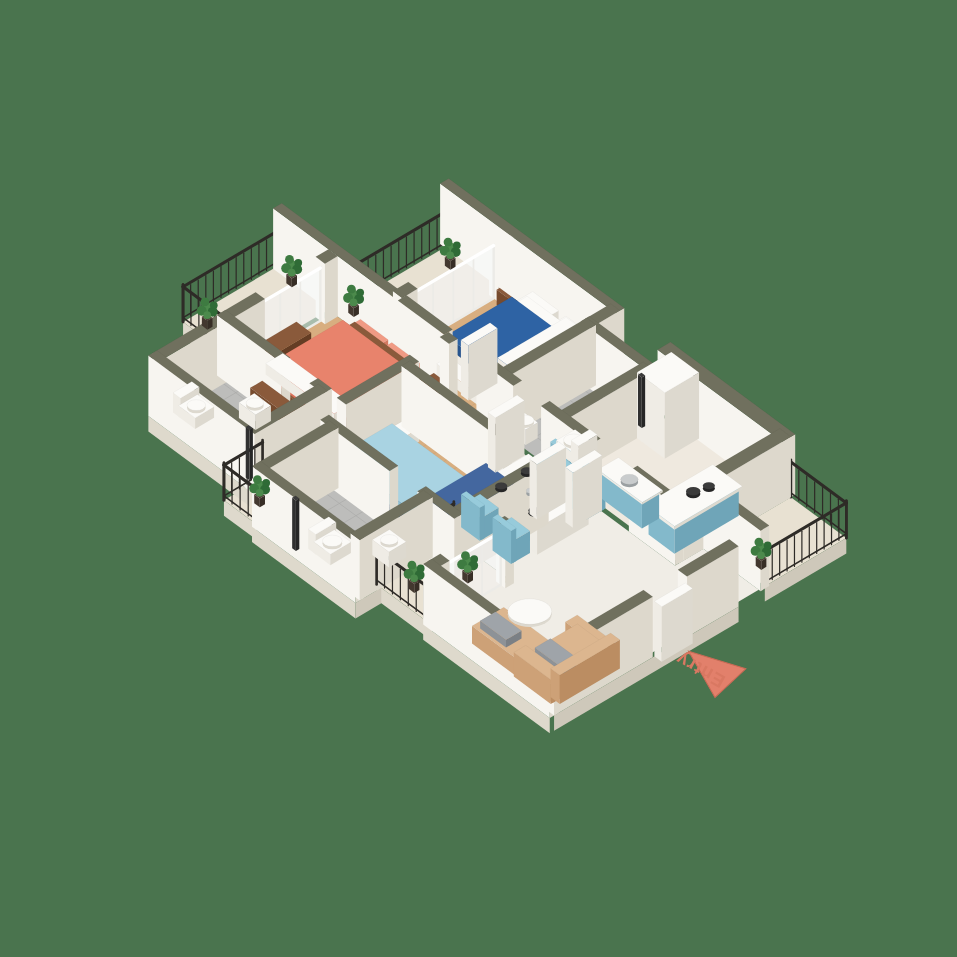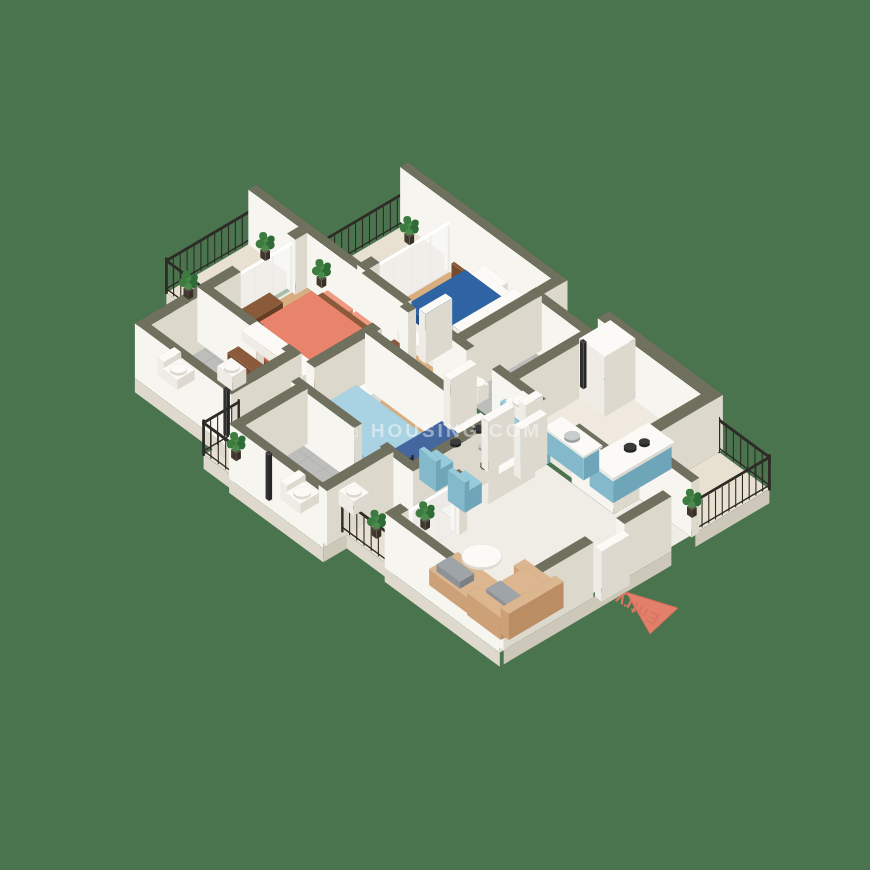--- a/index.html
+++ b/index.html
@@ -957,15 +957,14 @@
       </g>
       <g>
         <polygon points="594.9,596.6 601.6,601.5 601.6,551.5 594.9,546.6" fill="#efece5"></polygon>
         <polygon points="601.6,601.5 629.7,585.0 629.7,535.0 601.6,551.5" fill="#ddd9cf"></polygon>
         <polygon points="594.9,546.6 601.6,551.5 629.7,535.0 623.0,530.0" fill="#fbfaf7" stroke="rgba(0,0,0,0.06)" stroke-width="0.5"></polygon>
       </g>
       <g>
         <polygon points="626.0,592.0 678.0,608.0 650.0,634.0" fill="#e2806b" stroke="#c96a55" stroke-width="1"></polygon>
       </g>
     </svg>
-  <div id="watermark" class="overlay">⌂ HOUSING.COM</div>
   <div id="entry-label" class="overlay">Entry</div>
 </div>
 
 </body></html>

